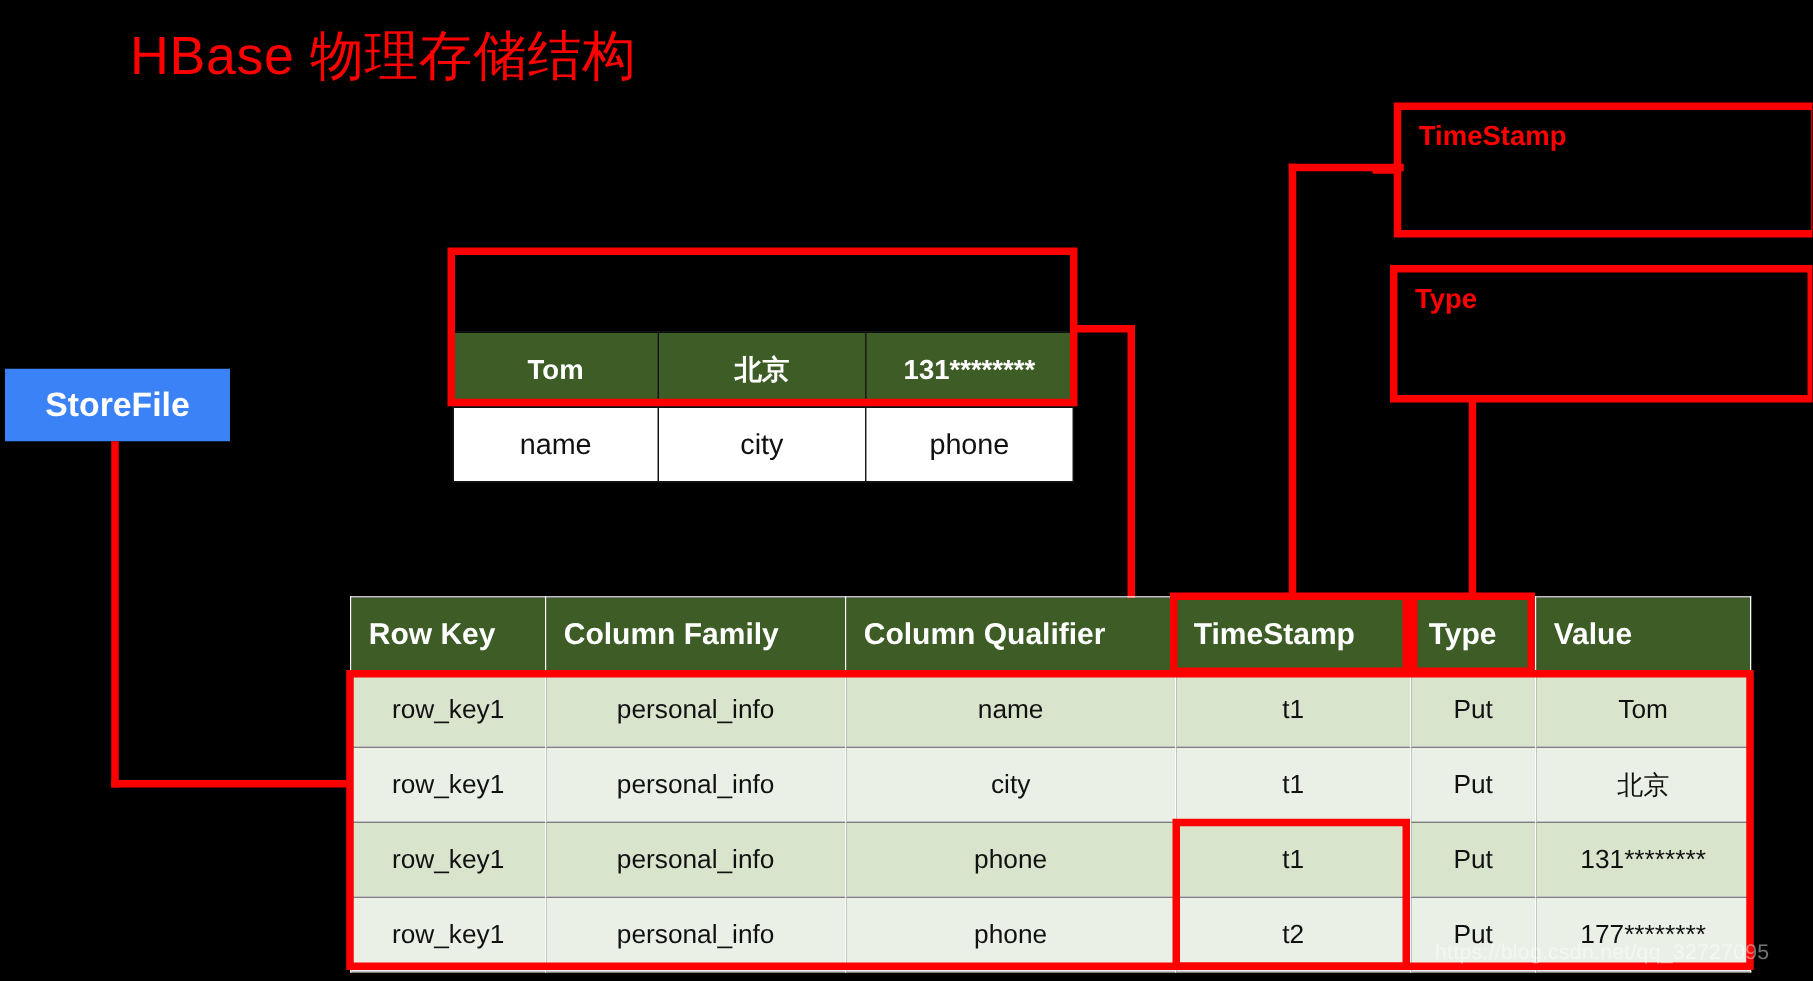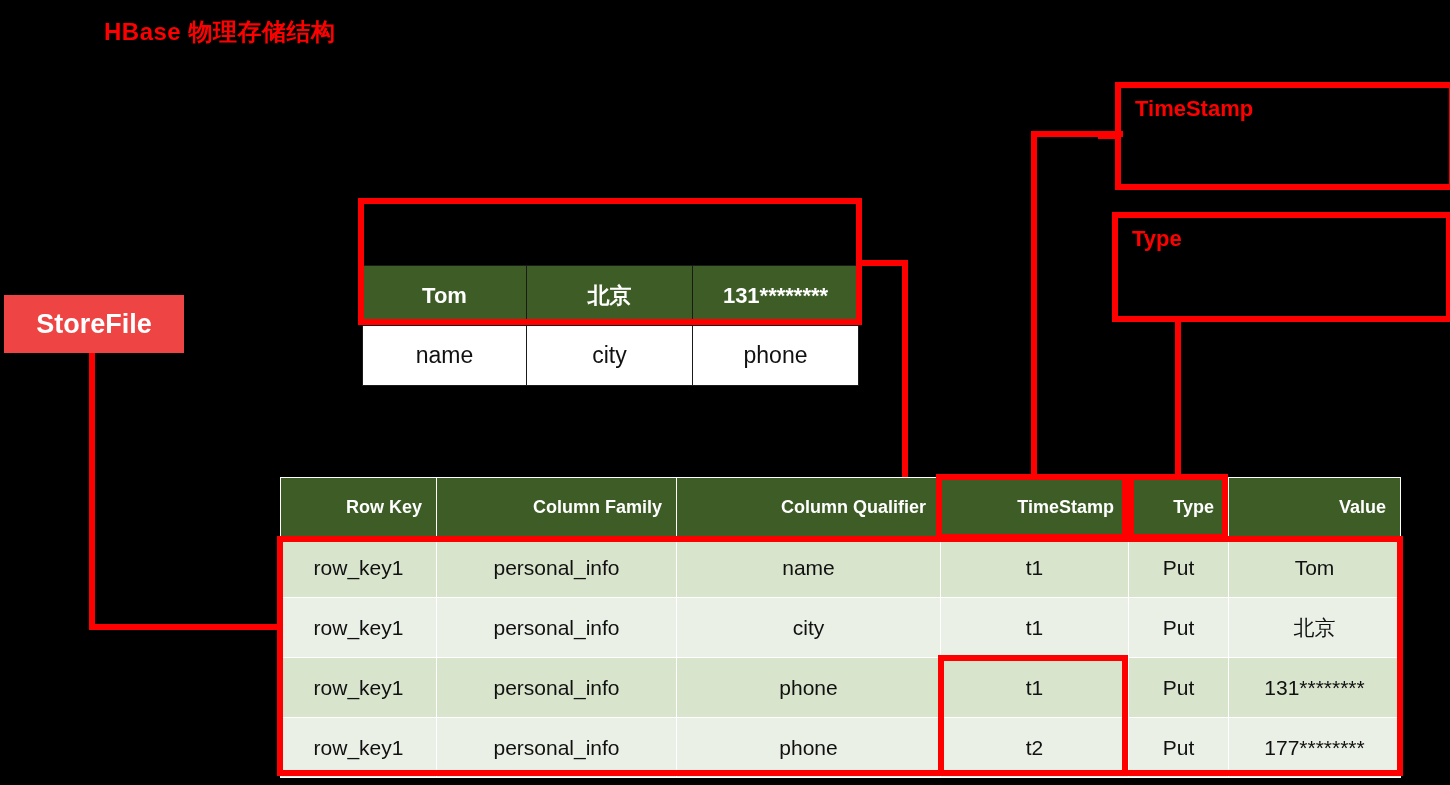--- a/index.html
+++ b/index.html
@@ -20,22 +20,22 @@
     width: 1450px;
     height: 785px;
     background: #000000;
   }
 
   
   #page-title {
     position: absolute;
     left: 104px;
     top: 16px;
-    font-size: 24px;
-    font-weight: bold;
+    font-size: 43px;
+    font-weight: normal;
     color: #ff0000;
     letter-spacing: 0.5px;
     white-space: nowrap;
   }
 
   
   .annot-box {
     position: absolute;
     border: 6px solid #ff0000;
     box-sizing: border-box;
@@ -47,21 +47,21 @@
     top: 8px;
     font-size: 22px;
     font-weight: bold;
     color: #ff0000;
     white-space: nowrap;
   }
 
   
   .filled-box {
     position: absolute;
-    background: #ef4444;
+    background: #3b82f6;
     box-sizing: border-box;
     display: flex;
     align-items: center;
     justify-content: center;
   }
   .filled-box .filled-label {
     color: #ffffff;
     font-size: 27px;
     font-weight: bold;
     white-space: nowrap;
@@ -109,23 +109,23 @@
     position: absolute;
     left: 280px;
     top: 477px;
     width: 1120px;
     border-collapse: collapse;
     table-layout: fixed;
   }
   #main-table th {
     background: #3d5c26;
     color: #ffffff;
-    font-size: 18px;
+    font-size: 24px;
     font-weight: bold;
-    text-align: right;
+    text-align: left;
     padding: 0 14px;
     height: 60px;
     border: 1px solid #ffffff;
     box-sizing: border-box;
     white-space: nowrap;
     overflow: hidden;
   }
   #main-table td {
     font-size: 21px;
     color: #111111;
@@ -315,14 +315,15 @@
         <td>177********</td>
       </tr>
     </tbody>
   </table>
 
   <div id="main-body-outline"></div>
   <div id="ts-header-hl"></div>
   <div id="type-header-hl"></div>
   <div id="ts-cells-hl"></div>
 
+  <div id="watermark">https://blog.csdn.net/qq_32727095</div>
 
 </div>
 
 </body></html>

